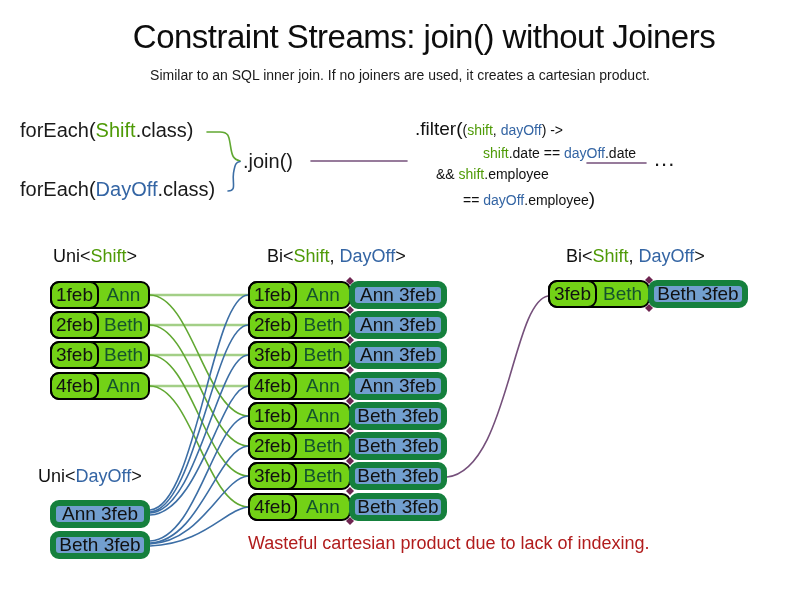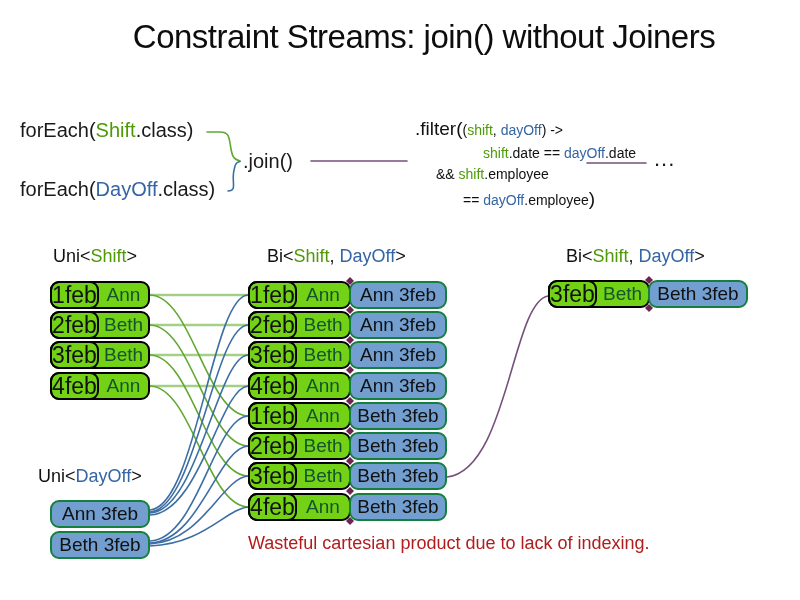--- a/index.html
+++ b/index.html
@@ -18,25 +18,25 @@
   .label{font-size:18px;color:#111;white-space:pre;}
   .ellipsis{font-size:22px;color:#1a1a1a;letter-spacing:1px;}
   .warn{font-size:18px;color:#b11c1c;}
   .shift-box{
     display:flex;align-items:stretch;box-sizing:border-box;height:28px;
     background:#73d216;border:2px solid #000;border-radius:9px;z-index:2;
   }
   .date-cell{
     box-sizing:border-box;width:49px;height:28px;margin:-2px 0 -2px -2px;
     border:2px solid #000;border-radius:9px;display:flex;align-items:center;justify-content:center;
-    font-size:23px;color:#111;
+    font-size:19px;color:#111;
   }
   .emp-cell{flex:1;display:flex;align-items:center;justify-content:center;font-size:19px;color:#14532d;}
   .dayoff-box{
-    box-sizing:border-box;height:28px;background:#729fcf;border:2px solid #15803d;border-radius:9px;
+    box-sizing:border-box;height:28px;background:#729fcf;border:6px solid #15803d;border-radius:9px;
     display:flex;align-items:center;justify-content:center;font-size:19px;color:#111;z-index:2;
   }
   svg{position:absolute;left:0;top:0;}
   #lines{z-index:1;}
   #marks{z-index:3;pointer-events:none;}
 </style>
 </head>
 <body>
 
 <div id="slide">
@@ -67,20 +67,21 @@
       <path d="M150 515 C200 513 220 388 248 386" stroke="#3c6ea5" stroke-width="1.6"></path>
 
       <path d="M150 541 C198 539 214 418 248 416" stroke="#3c6ea5" stroke-width="1.6"></path>
       <path d="M150 543 C200 541 218 448 248 446" stroke="#3c6ea5" stroke-width="1.6"></path>
       <path d="M150 544 C202 542 222 478 248 476" stroke="#3c6ea5" stroke-width="1.6"></path>
       <path d="M150 546 C204 544 226 509 248 507" stroke="#3c6ea5" stroke-width="1.6"></path>
     </g>
   </svg>
 
   <div id="title" class="abs">Constraint Streams: join() without Joiners</div>
+  <div id="subtitle" class="abs">Similar to an SQL inner join. If no joiners are used, it creates a cartesian product.</div>
 
   <div class="abs code" style="left:20px;top:119px;"><span>forEach(</span><span class="tgreen">Shift</span><span>.class)</span></div>
   <div class="abs code" style="left:20px;top:178px;"><span>forEach(</span><span class="tblue">DayOff</span><span>.class)</span></div>
   <div class="abs code" style="left:243px;top:150px;">.join()</div>
 
   <div class="abs" style="left:415px;top:118px;white-space:pre;"><span class="fbig">.filter(</span><span class="fsmall">(</span><span class="fsmall tgreen">shift</span><span class="fsmall">, </span><span class="fsmall tblue">dayOff</span><span class="fsmall">) -&gt;</span></div>
   <div class="abs fsmall" style="left:436px;top:145px;white-space:pre;margin-left:47px;"><span class="tgreen">shift</span><span>.date == </span><span class="tblue">dayOff</span><span>.date</span></div>
   <div class="abs fsmall" style="left:436px;top:166px;white-space:pre;"><span>&amp;&amp; </span><span class="tgreen">shift</span><span>.employee</span></div>
   <div class="abs fsmall" style="left:463px;top:188px;white-space:pre;"><span>== </span><span class="tblue">dayOff</span><span>.employee</span><span class="fbig">)</span></div>
   <div class="abs ellipsis" style="left:654px;top:146px;">...</div>

